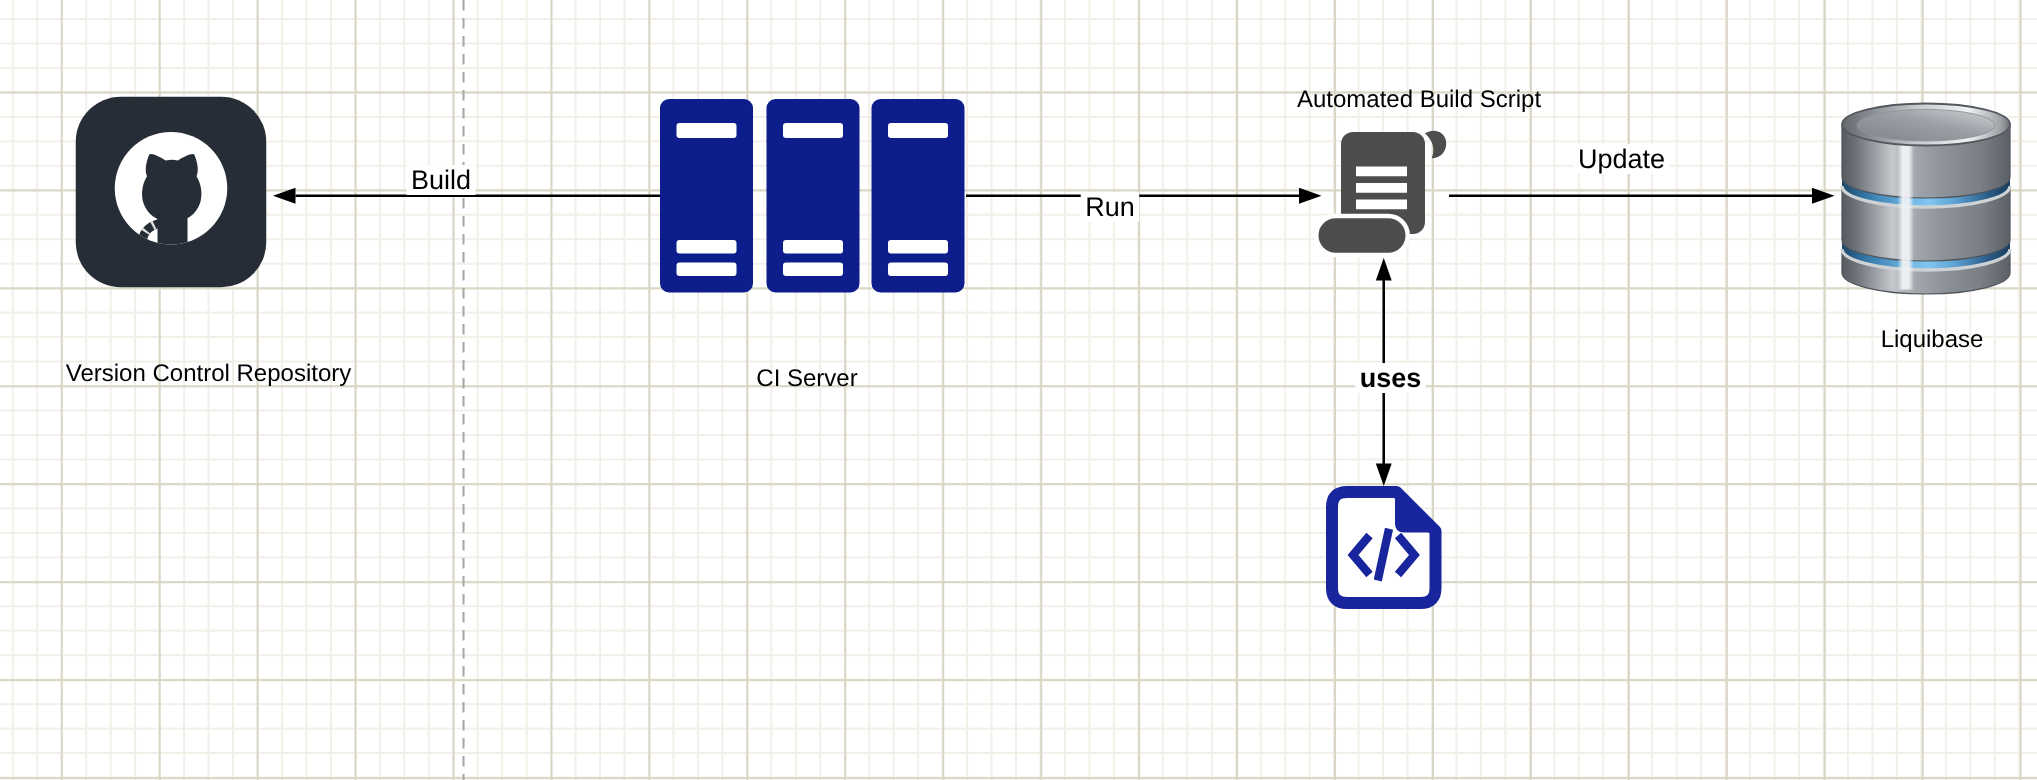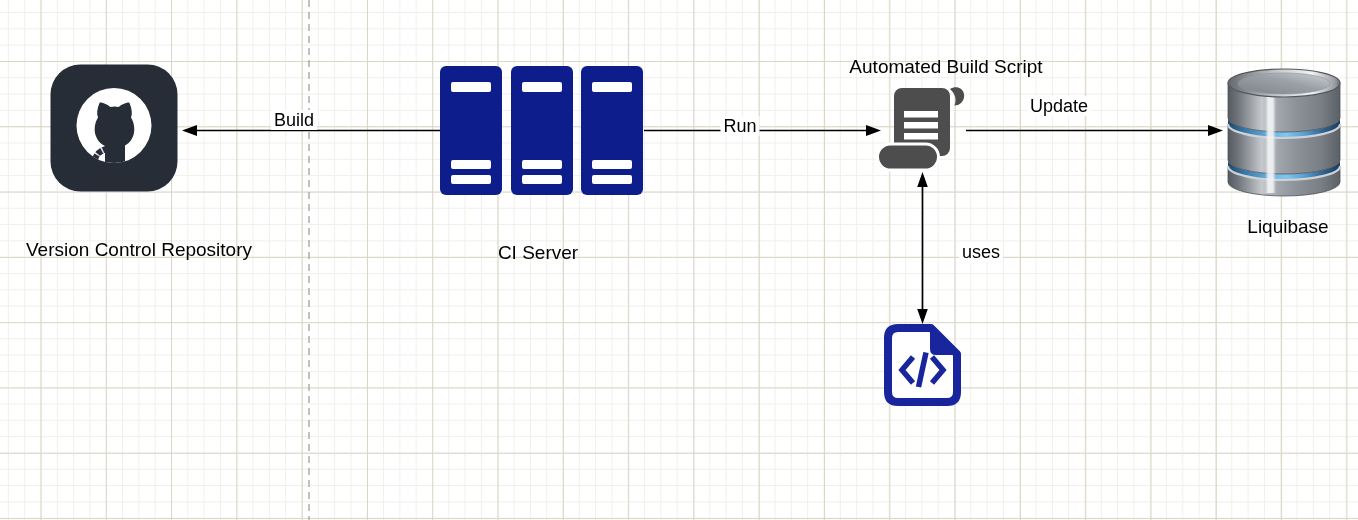--- a/index.html
+++ b/index.html
@@ -15,21 +15,21 @@
       linear-gradient(to bottom, #f1efe7 1px, transparent 1px);
     background-size:65.3px 65.3px,65.3px 65.3px,16.325px 16.325px,16.325px 16.325px;
     background-position:40.5px -4.3px,40.5px -4.3px,40.5px -4.3px,40.5px -4.3px;
     font-family:"Liberation Sans", sans-serif;
   }
   svg.overlay{position:absolute;left:0;top:0;z-index:1;}
   .node{position:absolute;z-index:2;}
   .node-label{
     position:absolute;z-index:3;
     transform:translateX(-50%);
-    font-size:19px;color:#000;white-space:nowrap;line-height:20px;
+    font-size:16px;color:#000;white-space:nowrap;line-height:20px;
   }
   .edge-label{
     position:absolute;z-index:3;
     transform:translateX(-50%);
     font-size:18px;color:#000;white-space:nowrap;line-height:20px;
     background:#ffffff;padding:0 3px;
   }
   
   .server-group{display:flex;width:203px;height:129px;justify-content:space-between;}
   .tower{
@@ -203,17 +203,17 @@
 
       <g stroke="#18259c" stroke-width="5.5" fill="none">
         <path d="M30,34 L19,47 L30,60"></path>
         <path d="M49,34 L60,47 L49,60"></path>
         <path d="M43,29.5 L35.5,64"></path>
       </g>
     </svg>
   </div>
 
   <div class="edge-label" style="left:294px;top:110px;">Build</div>
-  <div class="edge-label" style="left:740px;top:116px;">Run</div>
-  <div class="edge-label" style="left:1059px;top:96px;text-align:right;">Update</div>
-  <div class="edge-label" style="left:981px;top:242px;">uses</div>
+  <div class="edge-label" style="left:740px;top:128px;">Run</div>
+  <div class="edge-label" style="left:1081px;top:96px;text-align:right;">Update</div>
+  <div class="edge-label" style="left:927px;top:242px;font-weight:bold;">uses</div>
 
 </div>
 
 </body></html>

